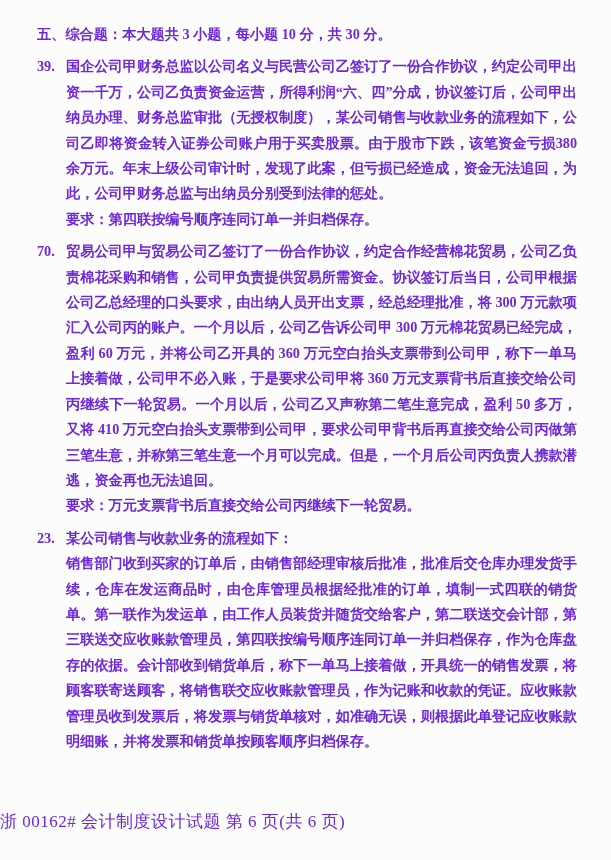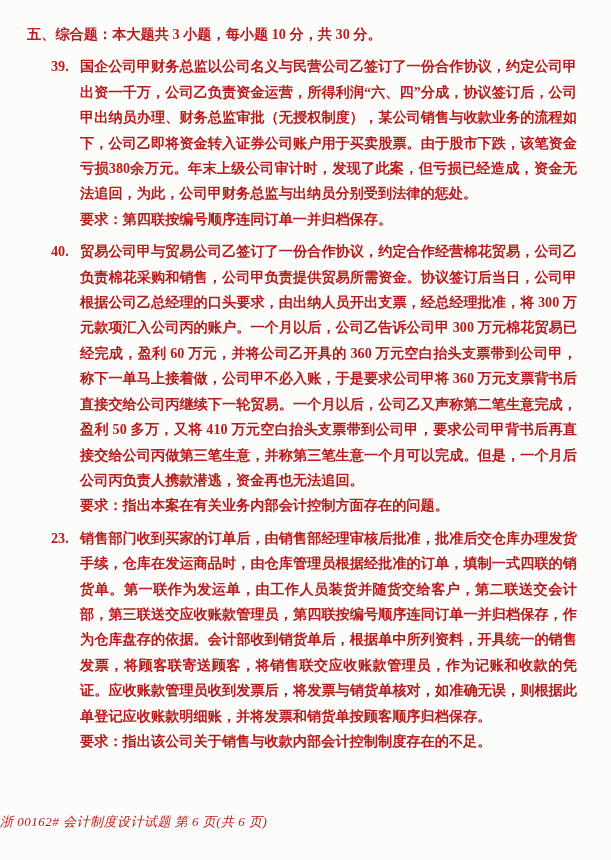--- a/index.html
+++ b/index.html
@@ -6,72 +6,70 @@
   body {
     width: 611px; height: 860px;
     background: #f2f2f0;
     font-family: "Liberation Serif", "DejaVu Serif", serif;
   }
   .page {
     position: relative;
     width: 611px; height: 860px;
     box-sizing: border-box;
     background: #fcfcfb;
-    color: #b91c1c;
-    padding: 22px 34px 0 27px;
+    color: #6d28d9;
+    padding: 22px 34px 0 37px;
     font-size: 14.2px;
     line-height: 25.4px;
     font-weight: 600;
     overflow: hidden;
   }
   .page p { margin: 0; text-align: justify; }
   .section-header { margin-bottom: 7px; }
   .question {
     position: relative;
     padding-left: 29px;
     margin-top: 7px;
-    margin-left: 24px;
   }
   .qnum {
     position: absolute;
     left: 0; top: 0;
     white-space: nowrap;
   }
   .qintro { text-align: left; }
   .page-footer {
     position: absolute;
     left: 0; right: 0;
     bottom: 26px;
     text-align: center;
-    font-size: 13px;
+    font-size: 17px;
     font-weight: 500;
     letter-spacing: 0.5px;
-    font-style: italic;
   }
 </style>
 </head>
 <body>
 
 <div class="page">
 
   <p class="section-header">五、综合题：本大题共 3 小题，每小题 10 分，共 30 分。</p>
 
   <div class="question">
     <span class="qnum">39.</span>
     <p class="qbody">国企公司甲财务总监以公司名义与民营公司乙签订了一份合作协议，约定公司甲出资一千万，公司乙负责资金运营，所得利润“六、四”分成，协议签订后，公司甲出纳员办理、财务总监审批（无授权制度），某公司销售与收款业务的流程如下，公司乙即将资金转入证券公司账户用于买卖股票。由于股市下跌，该笔资金亏损380余万元。年末上级公司审计时，发现了此案，但亏损已经造成，资金无法追回，为此，公司甲财务总监与出纳员分别受到法律的惩处。</p>
     <p class="qreq">要求：第四联按编号顺序连同订单一并归档保存。</p>
   </div>
 
   <div class="question">
-    <span class="qnum">40.</span>
+    <span class="qnum">70.</span>
     <p class="qbody">贸易公司甲与贸易公司乙签订了一份合作协议，约定合作经营棉花贸易，公司乙负责棉花采购和销售，公司甲负责提供贸易所需资金。协议签订后当日，公司甲根据公司乙总经理的口头要求，由出纳人员开出支票，经总经理批准，将 300 万元款项汇入公司丙的账户。一个月以后，公司乙告诉公司甲 300 万元棉花贸易已经完成，盈利 60 万元，并将公司乙开具的 360 万元空白抬头支票带到公司甲，称下一单马上接着做，公司甲不必入账，于是要求公司甲将 360 万元支票背书后直接交给公司丙继续下一轮贸易。一个月以后，公司乙又声称第二笔生意完成，盈利 50 多万，又将 410 万元空白抬头支票带到公司甲，要求公司甲背书后再直接交给公司丙做第三笔生意，并称第三笔生意一个月可以完成。但是，一个月后公司丙负责人携款潜逃，资金再也无法追回。</p>
-    <p class="qreq">要求：指出本案在有关业务内部会计控制方面存在的问题。</p>
+    <p class="qreq">要求：万元支票背书后直接交给公司丙继续下一轮贸易。</p>
   </div>
 
   <div class="question">
     <span class="qnum">23.</span>
-    <p class="qbody">销售部门收到买家的订单后，由销售部经理审核后批准，批准后交仓库办理发货手续，仓库在发运商品时，由仓库管理员根据经批准的订单，填制一式四联的销货单。第一联作为发运单，由工作人员装货并随货交给客户，第二联送交会计部，第三联送交应收账款管理员，第四联按编号顺序连同订单一并归档保存，作为仓库盘存的依据。会计部收到销货单后，根据单中所列资料，开具统一的销售发票，将顾客联寄送顾客，将销售联交应收账款管理员，作为记账和收款的凭证。应收账款管理员收到发票后，将发票与销货单核对，如准确无误，则根据此单登记应收账款明细账，并将发票和销货单按顾客顺序归档保存。</p>
-    <p class="qreq">要求：指出该公司关于销售与收款内部会计控制制度存在的不足。</p>
+    <p class="qintro">某公司销售与收款业务的流程如下：</p>
+    <p class="qbody">销售部门收到买家的订单后，由销售部经理审核后批准，批准后交仓库办理发货手续，仓库在发运商品时，由仓库管理员根据经批准的订单，填制一式四联的销货单。第一联作为发运单，由工作人员装货并随货交给客户，第二联送交会计部，第三联送交应收账款管理员，第四联按编号顺序连同订单一并归档保存，作为仓库盘存的依据。会计部收到销货单后，称下一单马上接着做，开具统一的销售发票，将顾客联寄送顾客，将销售联交应收账款管理员，作为记账和收款的凭证。应收账款管理员收到发票后，将发票与销货单核对，如准确无误，则根据此单登记应收账款明细账，并将发票和销货单按顾客顺序归档保存。</p>
   </div>
 
   <p class="page-footer">浙 00162# 会计制度设计试题 第 6 页(共 6 页)</p>
 
 </div>
 
 </body></html>

